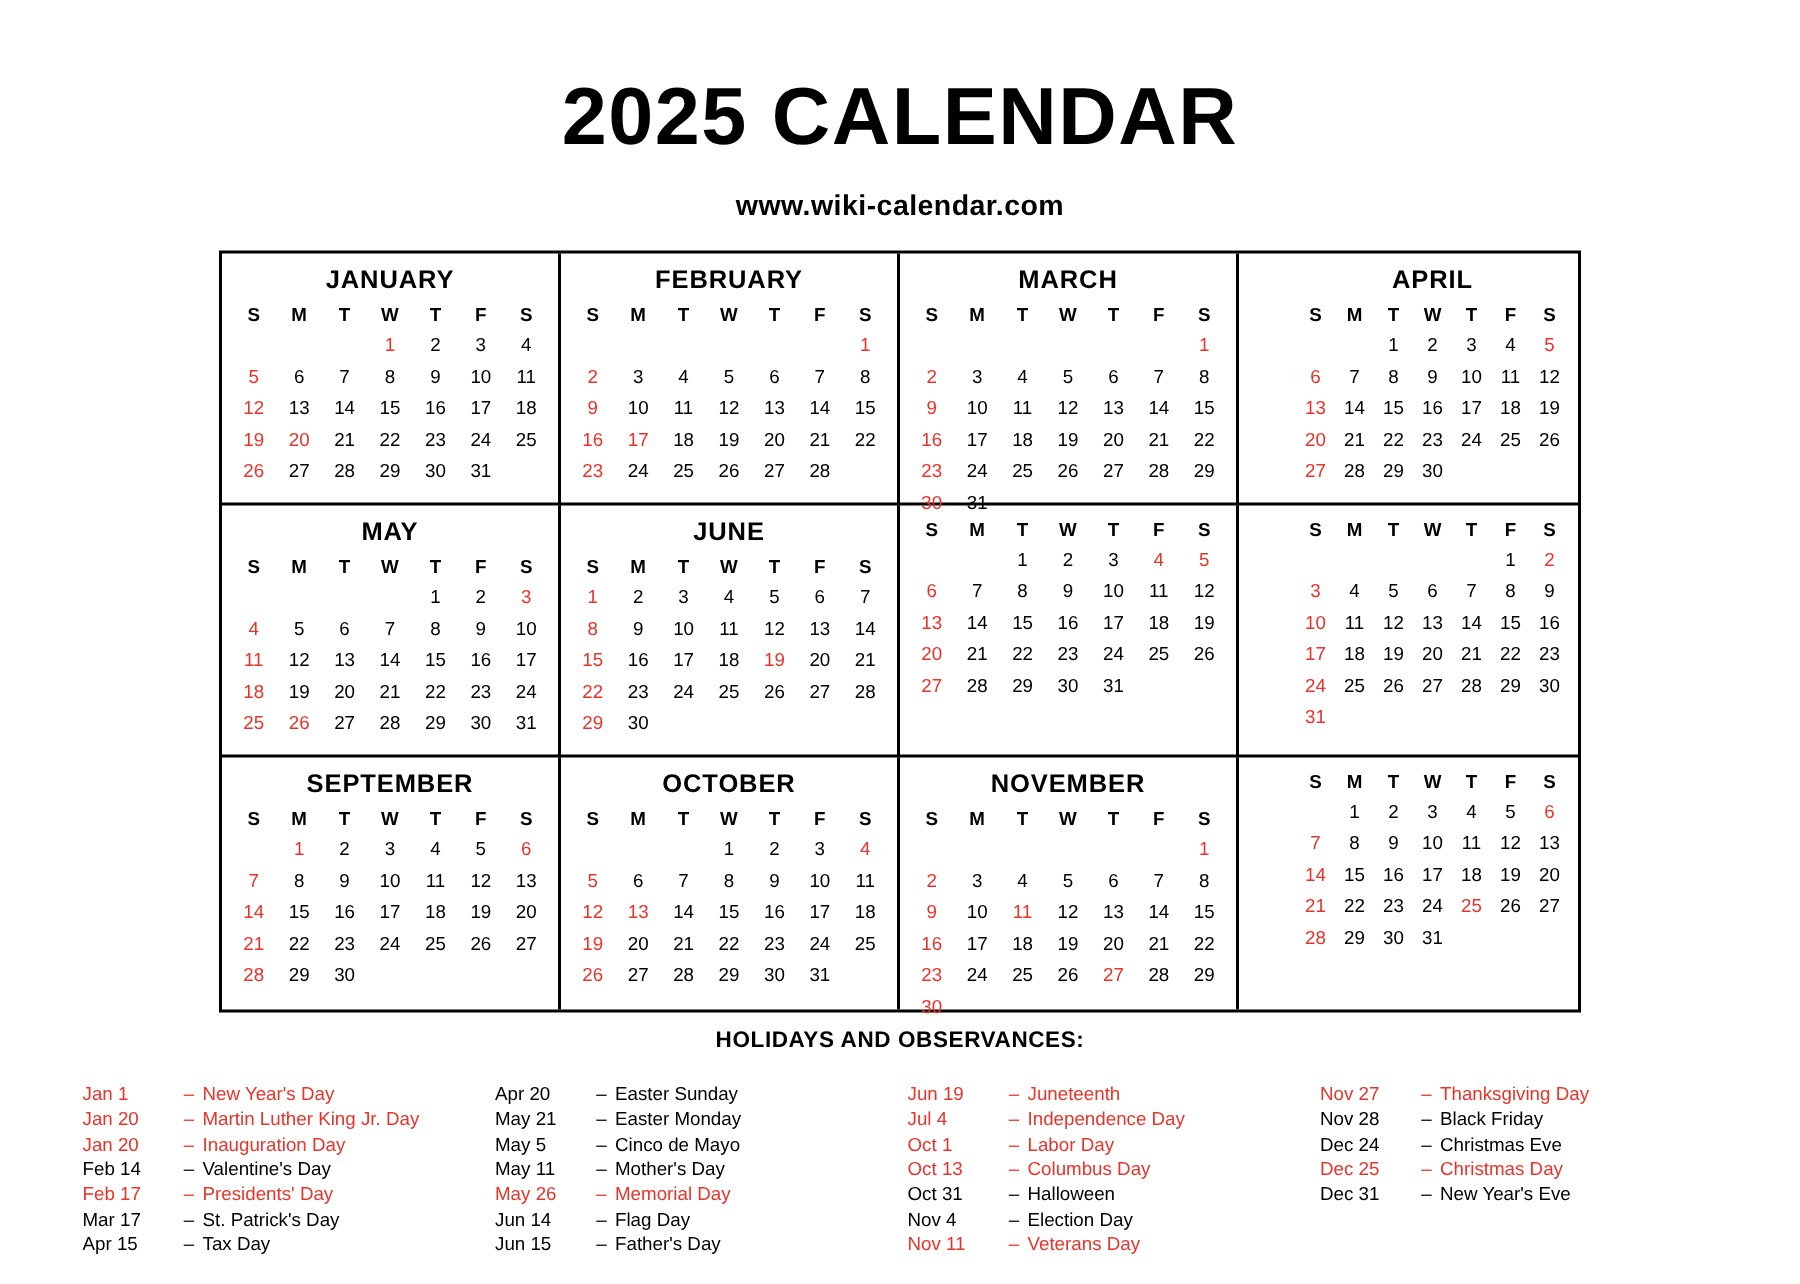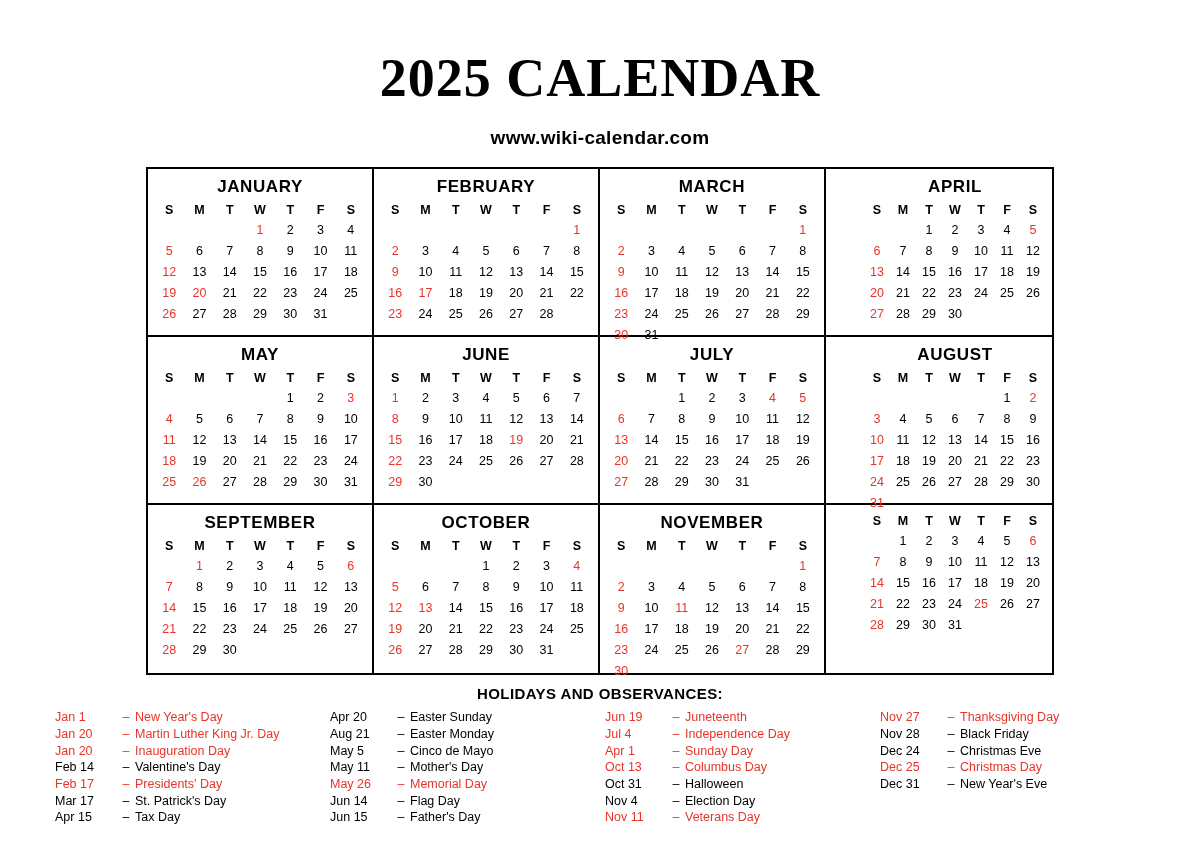--- a/index.html
+++ b/index.html
@@ -20,21 +20,20 @@
     position: relative;
     box-sizing: border-box;
   }
   .title {
     text-align: center;
     font-size: 54px;
     font-weight: bold;
     letter-spacing: 1px;
     margin-top: 50px;
     line-height: 1.05;
-    font-family: Liberation Serif, serif;
   }
   .subtitle {
     text-align: center;
     font-size: 19px;
     font-weight: bold;
     margin-top: 20px;
     letter-spacing: 0.3px;
   }
   .calendar-grid {
     margin: 18px auto 0 auto;
@@ -82,21 +81,21 @@
   td.red, th.red { color: #e8342a; }
   .holidays-title {
     text-align: center;
     font-weight: bold;
     font-size: 15px;
     letter-spacing: 0.4px;
     margin-top: 10px;
   }
   .holidays-wrap {
     width: 1090px;
-    margin: 8px auto 0 auto;
+    margin: 20px auto 0 auto;
     display: grid;
     grid-template-columns: repeat(4, 1fr);
     column-gap: 10px;
   }
   .hol-col { }
   .hol-row {
     display: flex;
     align-items: baseline;
     font-size: 12.5px;
     line-height: 15.5px;
@@ -505,21 +504,20 @@
               <td></td>
               <td></td>
               <td></td>
               <td></td>
               <td></td>
             </tr>
           </tbody>
         </table>
       </div>
       <div class="month">
-        <div class="month-name">JULY</div>
         <table class="month-table">
           <thead>
             <tr>
               <th>S</th>
               <th>M</th>
               <th>T</th>
               <th>W</th>
               <th>T</th>
               <th>F</th>
               <th>S</th>
@@ -568,21 +566,20 @@
               <td>29</td>
               <td>30</td>
               <td>31</td>
               <td></td>
               <td></td>
             </tr>
           </tbody>
         </table>
       </div>
       <div class="month">
-        <div class="month-name">AUGUST</div>
         <table class="month-table">
           <thead>
             <tr>
               <th>S</th>
               <th>M</th>
               <th>T</th>
               <th>W</th>
               <th>T</th>
               <th>F</th>
               <th>S</th>
@@ -947,21 +944,21 @@
           <span class="hol-name">Tax Day</span>
         </div>
       </div>
       <div class="hol-col">
         <div class="hol-row">
           <span class="hol-date">Apr 20</span>
           <span class="hol-dash">–</span>
           <span class="hol-name">Easter Sunday</span>
         </div>
         <div class="hol-row">
-          <span class="hol-date">Aug 21</span>
+          <span class="hol-date">May 21</span>
           <span class="hol-dash">–</span>
           <span class="hol-name">Easter Monday</span>
         </div>
         <div class="hol-row">
           <span class="hol-date">May 5</span>
           <span class="hol-dash">–</span>
           <span class="hol-name">Cinco de Mayo</span>
         </div>
         <div class="hol-row">
           <span class="hol-date">May 11</span>
@@ -989,23 +986,23 @@
           <span class="hol-date red-text">Jun 19</span>
           <span class="hol-dash red-text">–</span>
           <span class="hol-name red-text">Juneteenth</span>
         </div>
         <div class="hol-row">
           <span class="hol-date red-text">Jul 4</span>
           <span class="hol-dash red-text">–</span>
           <span class="hol-name red-text">Independence Day</span>
         </div>
         <div class="hol-row">
-          <span class="hol-date red-text">Apr 1</span>
-          <span class="hol-dash red-text">–</span>
-          <span class="hol-name red-text">Sunday Day</span>
+          <span class="hol-date red-text">Oct 1</span>
+          <span class="hol-dash red-text">–</span>
+          <span class="hol-name red-text">Labor Day</span>
         </div>
         <div class="hol-row">
           <span class="hol-date red-text">Oct 13</span>
           <span class="hol-dash red-text">–</span>
           <span class="hol-name red-text">Columbus Day</span>
         </div>
         <div class="hol-row">
           <span class="hol-date">Oct 31</span>
           <span class="hol-dash">–</span>
           <span class="hol-name">Halloween</span>

